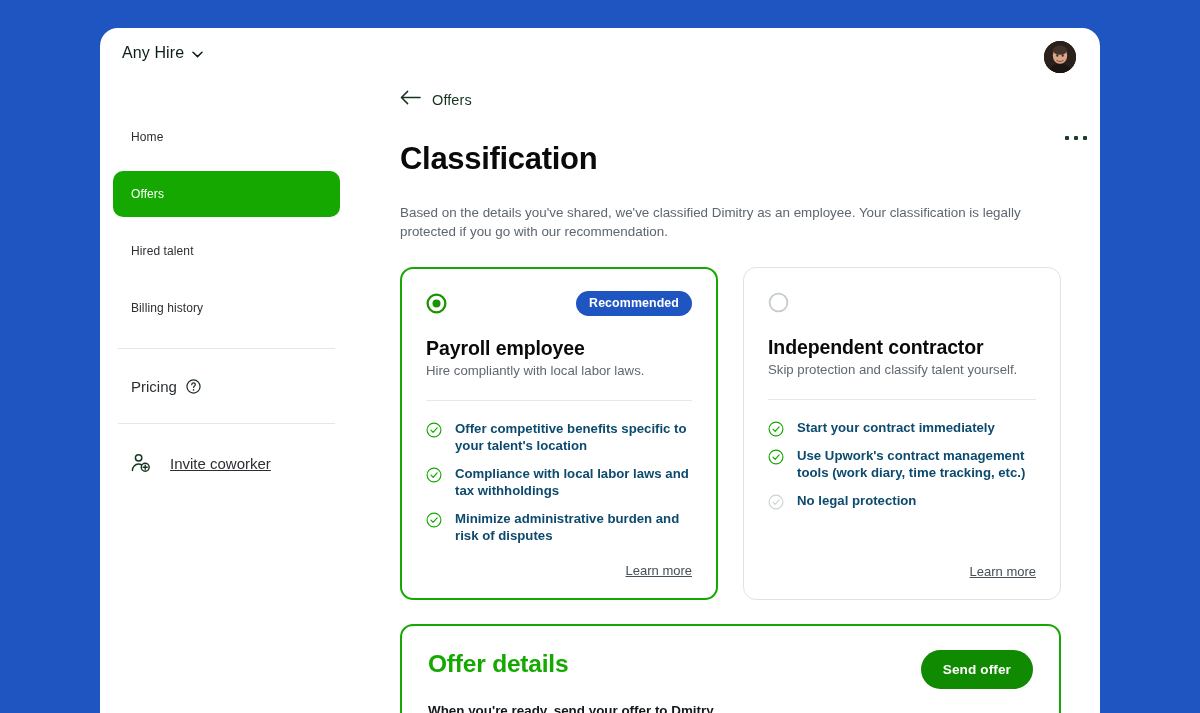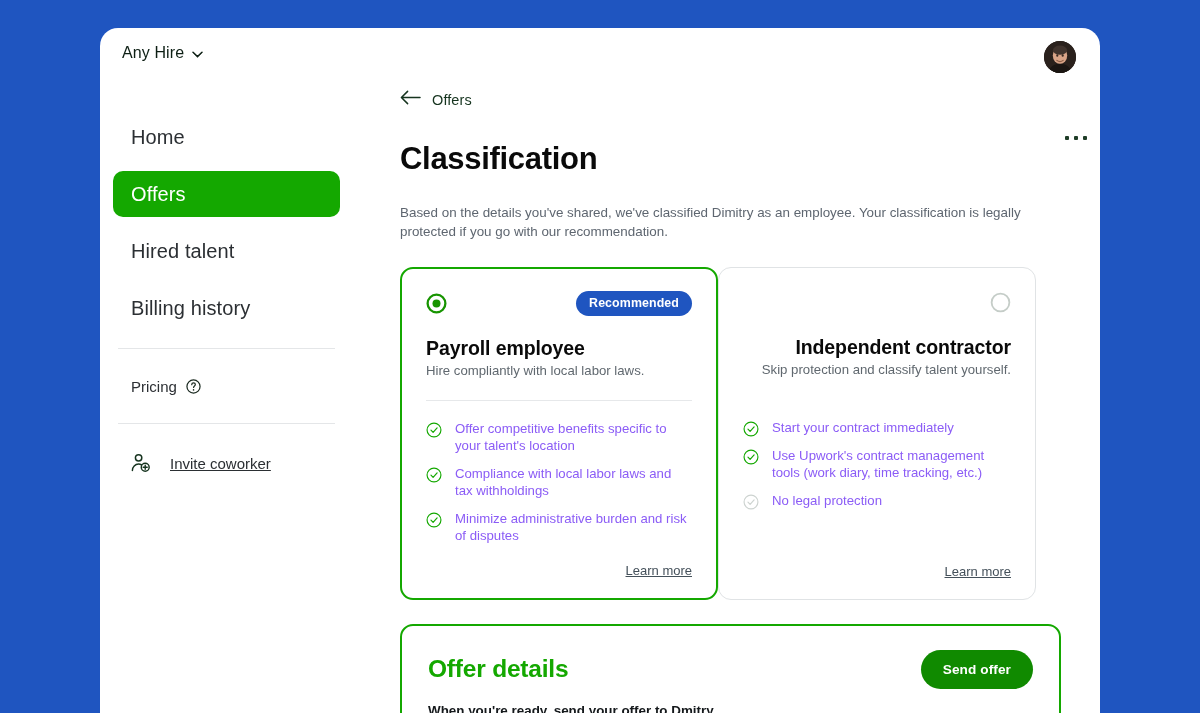--- a/index.html
+++ b/index.html
@@ -47,21 +47,21 @@
   
   .sidebar {
     position: absolute; left: 0; top: 86px;
     width: 253px;
   }
   .nav-item {
     height: 46px; margin: 0 13px 11px 13px;
     display: flex; align-items: center;
     padding-left: 18px;
     border-radius: 10px;
-    font-size: 20px; color: #2b2f33; cursor: pointer;
+    font-size: 12px; color: #2b2f33; cursor: pointer;
     letter-spacing: .1px;
   }
   .nav-item.active {
     background: #14a800; color: #ffffff;
   }
   .nav-sep {
     height: 1px; background: #e4e6e8;
     margin: 17px 18px 17px 18px;
   }
   .pricing-row {
@@ -101,32 +101,32 @@
     letter-spacing: -.3px;
   }
   .page-sub {
     margin-top: 26px;
     font-size: 13.4px; line-height: 1.42; color: #5e6670;
     max-width: 650px;
   }
 
   
   .cards {
-    display: flex; margin-top: 26px;
+    display: flex; gap: 25px; margin-top: 26px;
   }
   .card {
     width: 318px; min-height: 317px;
     background: #fff; border-radius: 13px;
     padding: 22px 24px 20px 24px;
     position: relative;
     display: flex; flex-direction: column;
     cursor: pointer;
   }
   .card.selected { border: 2px solid #14a800; }
-  .card.plain { border: 1px solid #e0e3e5; align-items: flex-end; }
+  .card.plain { border: 1px solid #e0e3e5; }
 
   .card-head {
     display: flex; align-items: center; justify-content: space-between;
     height: 24px;
   }
   .radio-on, .radio-off { width: 21px; height: 21px; display: block; }
   .badge {
     background: #1f55c0; color: #fff;
     font-size: 12.4px; font-weight: 700;
     border-radius: 20px; padding: 5px 13px 6px 13px;
@@ -141,21 +141,21 @@
     margin-top: 3px;
     font-size: 13.2px; color: #60686f;
   }
   .card-rule {
     height: 1px; background: #e6e8ea; margin: 22px 0 0 0;
   }
   .feats { margin-top: 19px; display: flex; flex-direction: column; gap: 10px; }
   .feat { display: flex; gap: 13px; align-items: flex-start; }
   .feat-icn { width: 16px; height: 16px; flex: 0 0 16px; margin-top: 2px; display: block; }
   .feat-txt {
-    font-size: 13.2px; line-height: 1.32; color: #8b5cf6; font-weight: 400;
+    font-size: 13.2px; line-height: 1.32; color: #0c4a6e; font-weight: 700;
   }
   .learn {
     margin-top: auto; align-self: flex-end;
     font-size: 13px; color: #44505a;
     text-decoration: underline; cursor: pointer;
     padding-top: 18px;
   }
 
   
   .offer-card {
@@ -163,21 +163,21 @@
     width: 661px;
     border: 2px solid #14a800;
     border-radius: 13px;
     background: #fff;
     padding: 24px 26px 0 26px;
     height: 170px;
     position: relative;
     overflow: hidden;
   }
   .offer-head {
-    display: flex; align-items: center; justify-content: space-between;
+    display: flex; align-items: flex-start; justify-content: space-between;
   }
   .offer-title {
     font-size: 24.5px; font-weight: 700; color: #14a800;
     letter-spacing: -.2px;
   }
   .send-btn {
     background: #108a00; color: #fff;
     border: none; border-radius: 22px;
     font-size: 13.6px; font-weight: 700;
     padding: 12px 22px;

